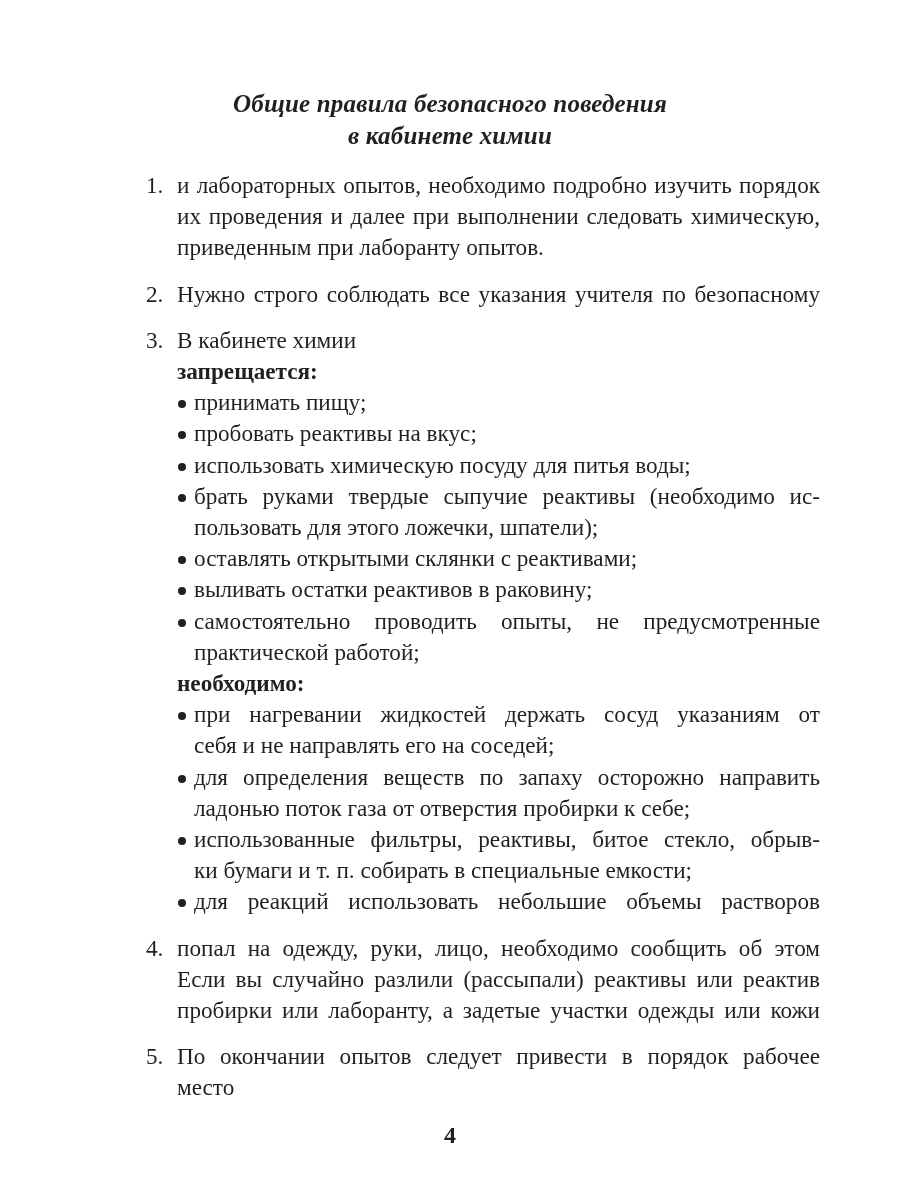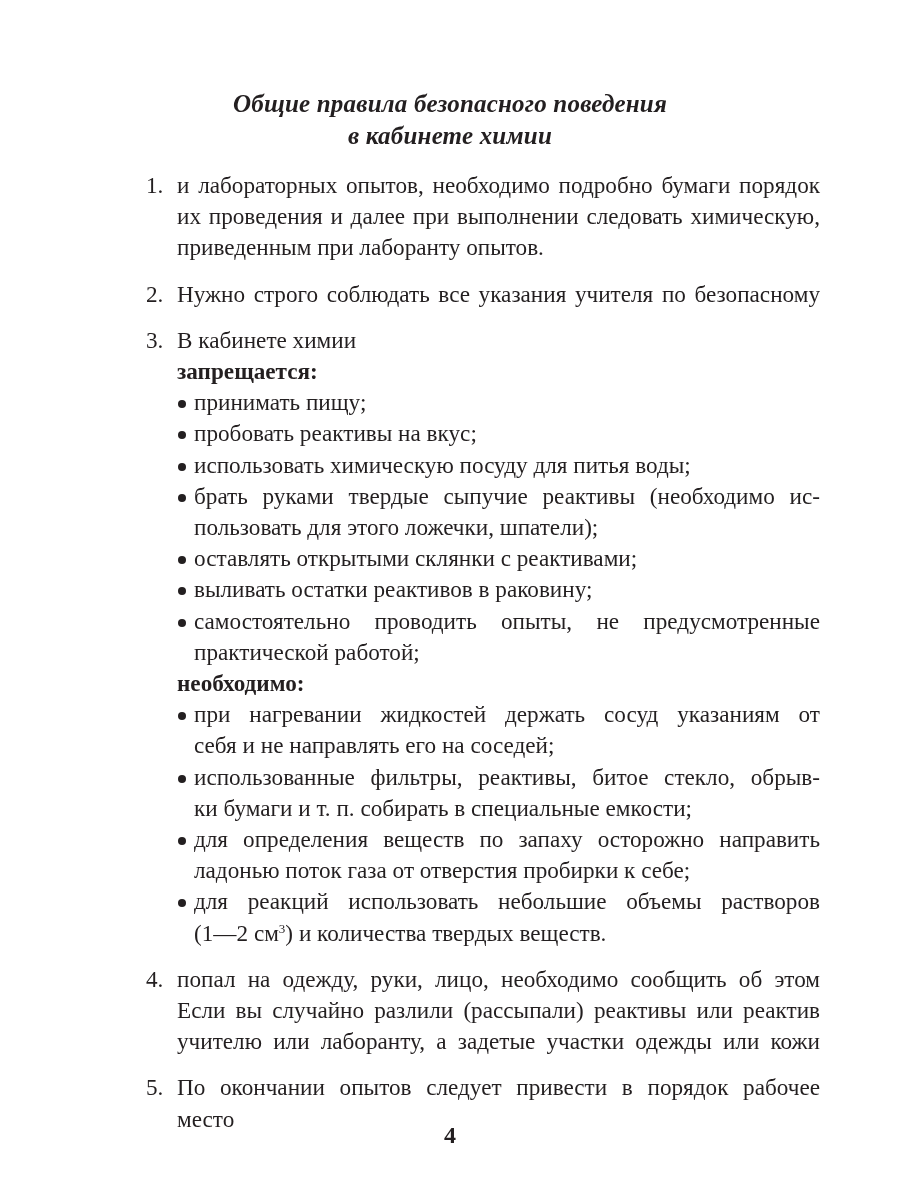--- a/index.html
+++ b/index.html
@@ -100,21 +100,21 @@
 
   <div class="title">
     <div>Общие правила безопасного поведения</div>
     <div>в кабинете химии</div>
   </div>
 
   <div class="content">
 
     <div class="item">
       <span class="num">1.</span>
-      <span class="line j">и лабораторных опытов, необходимо подробно бумаги порядок</span>
+      <span class="line j">и лабораторных опытов, необходимо подробно изучить порядок</span>
       <span class="line j">их проведения и далее при выполнении следовать химическую,</span>
       <span class="line">приведенным при лаборанту опытов.</span>
     </div>
 
     <div class="item">
       <span class="num">2.</span>
       <span class="line j">Нужно строго соблюдать все указания учителя по безопасному</span>
     </div>
 
     <div class="item">
@@ -156,40 +156,39 @@
 
       <span class="subhead">необходимо:</span>
 
       <div class="bullet">
         <span class="dot"></span>
         <span class="line j">при нагревании жидкостей держать сосуд указаниям от</span>
         <span class="line">себя и не направлять его на соседей;</span>
       </div>
       <div class="bullet">
         <span class="dot"></span>
+        <span class="line j">для определения веществ по запаху осторожно направить</span>
+        <span class="line">ладонью поток газа от отверстия пробирки к себе;</span>
+      </div>
+      <div class="bullet">
+        <span class="dot"></span>
         <span class="line j">использованные фильтры, реактивы, битое стекло, обрыв-</span>
         <span class="line">ки бумаги и т. п. собирать в специальные емкости;</span>
       </div>
       <div class="bullet">
         <span class="dot"></span>
-        <span class="line j">для определения веществ по запаху осторожно направить</span>
-        <span class="line">ладонью поток газа от отверстия пробирки к себе;</span>
-      </div>
-      <div class="bullet">
-        <span class="dot"></span>
         <span class="line j">для реакций использовать небольшие объемы растворов</span>
-        <span class="line"><span>(1—2 см</span><sup>3</sup><span>) и количества твердых веществ.</span></span>
       </div>
     </div>
 
     <div class="item">
       <span class="num">4.</span>
       <span class="line j">попал на одежду, руки, лицо, необходимо сообщить об этом</span>
       <span class="line j">Если вы случайно разлили (рассыпали) реактивы или реактив</span>
-      <span class="line j">учителю или лаборанту, а задетые участки одежды или кожи</span>
+      <span class="line j">пробирки или лаборанту, а задетые участки одежды или кожи</span>
     </div>
 
     <div class="item">
       <span class="num">5.</span>
       <span class="line j">По окончании опытов следует привести в порядок рабочее место</span>
 
     </div>
 
   </div>
 

